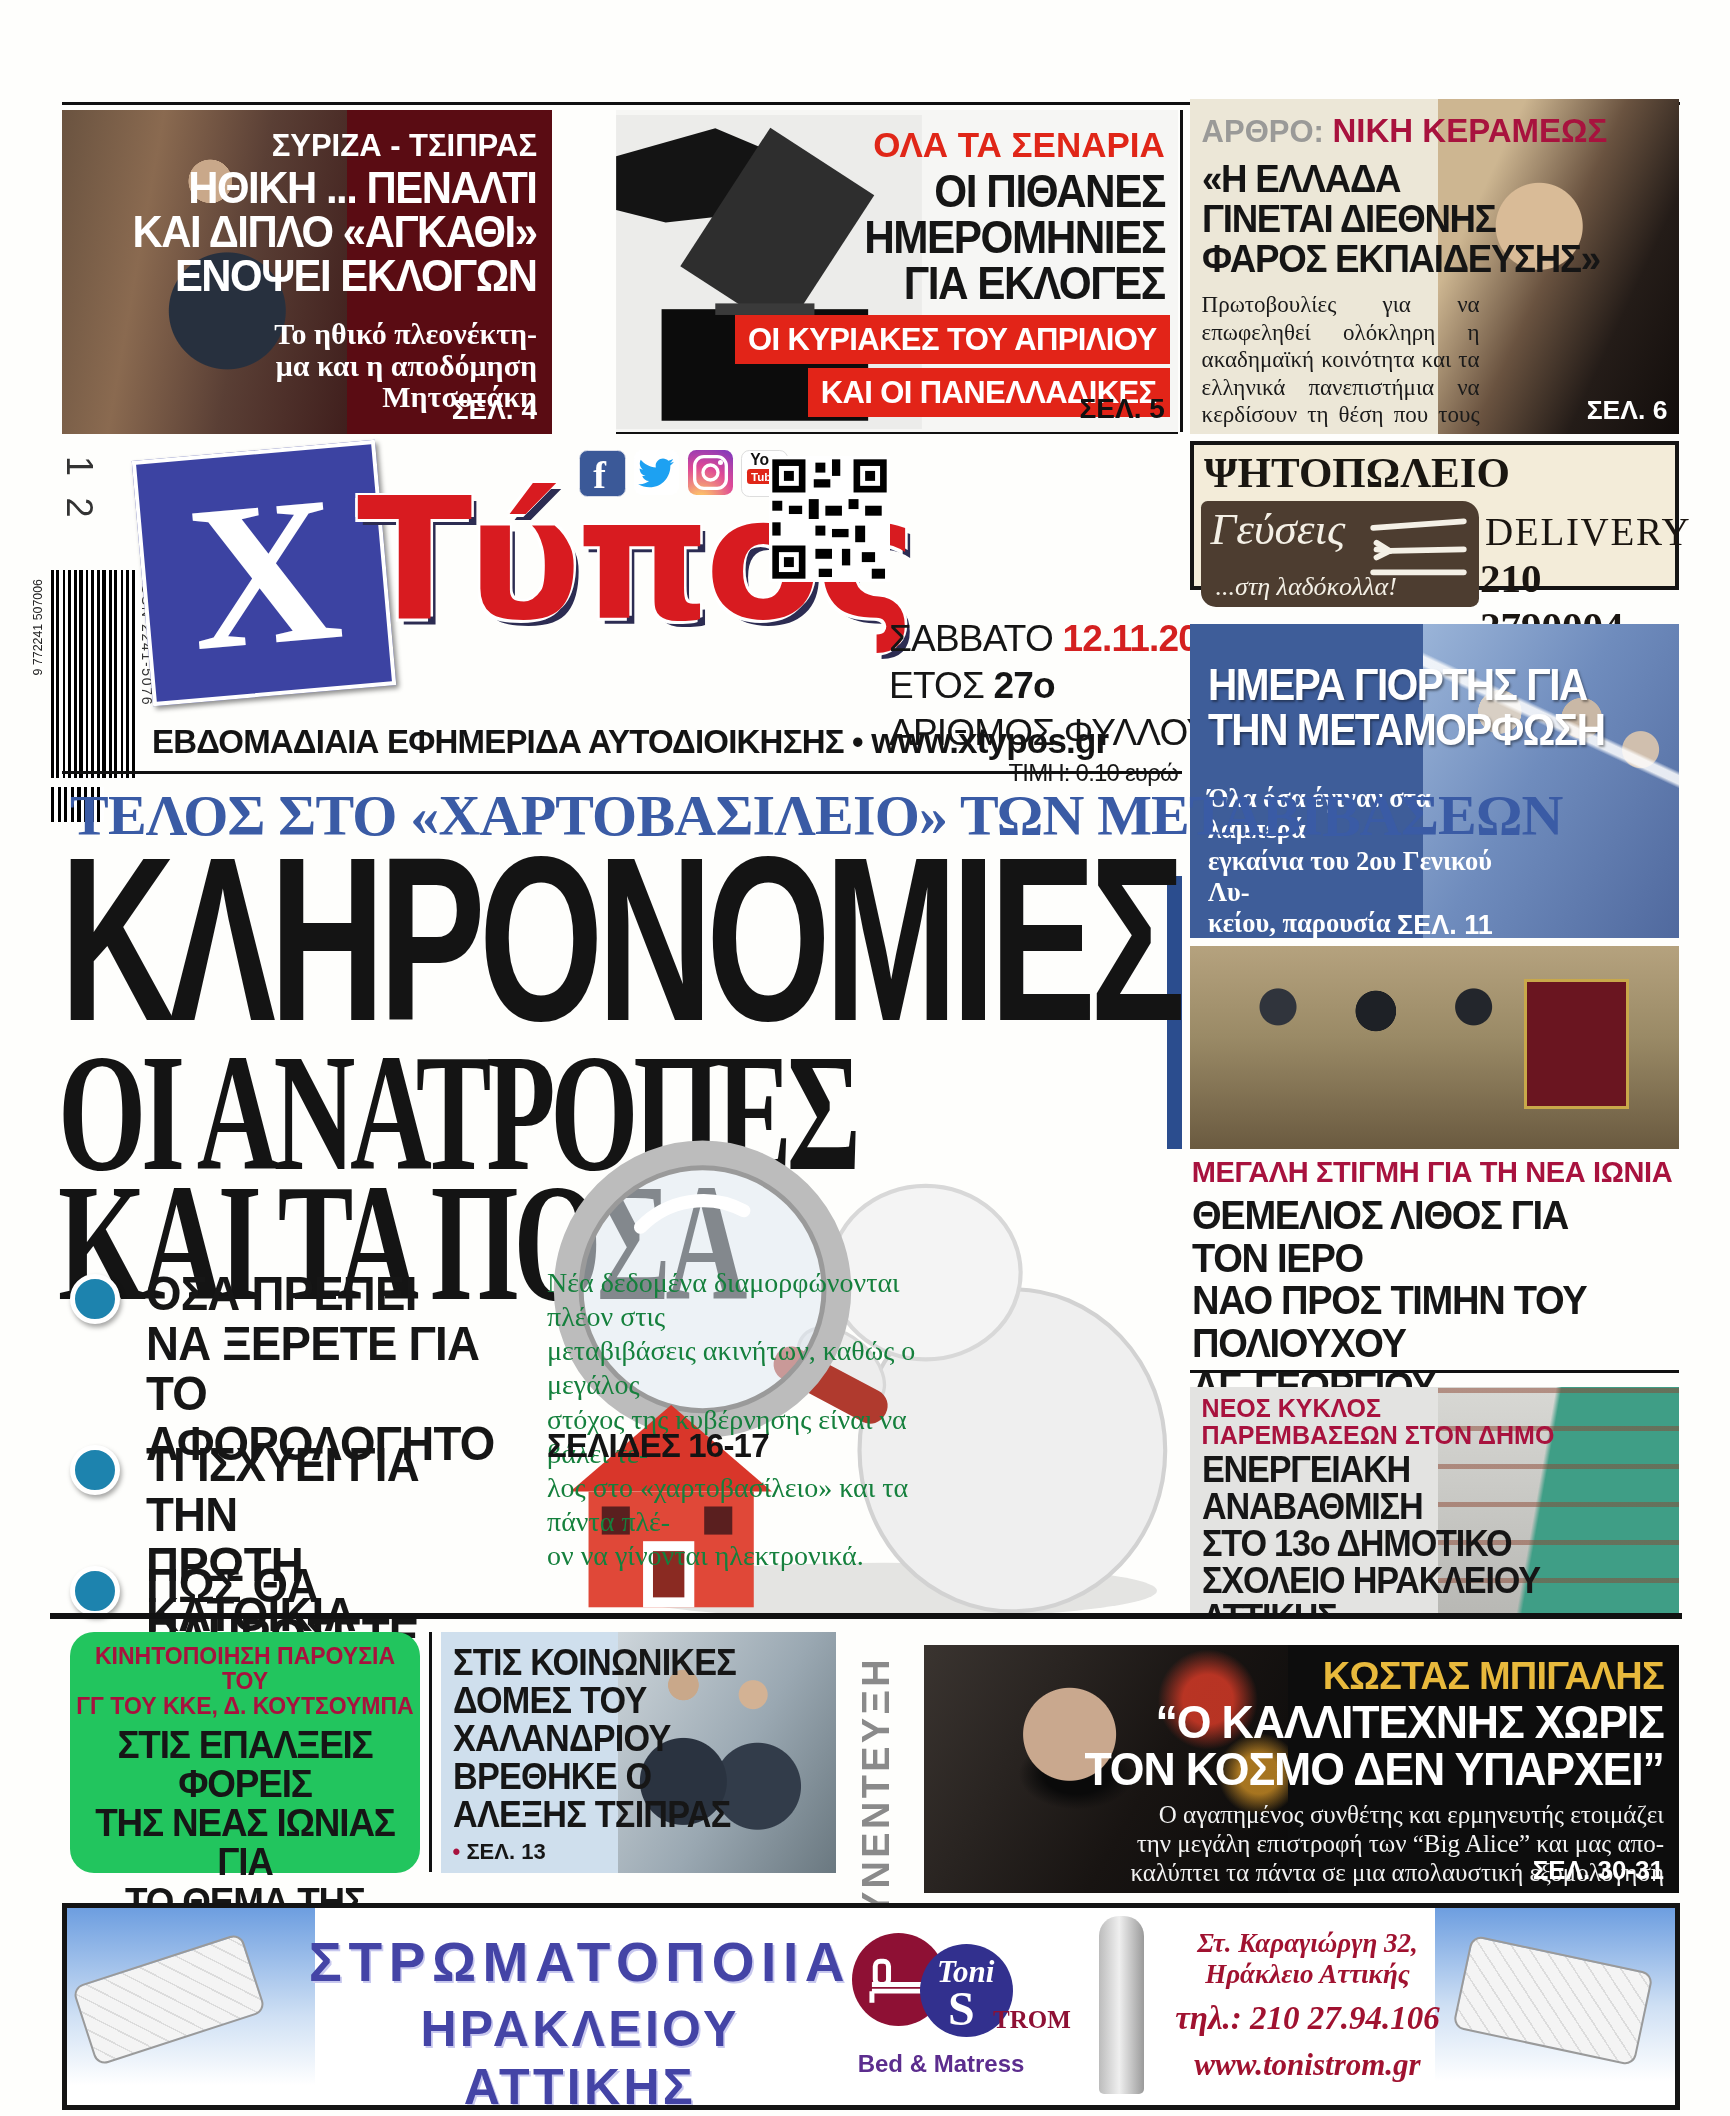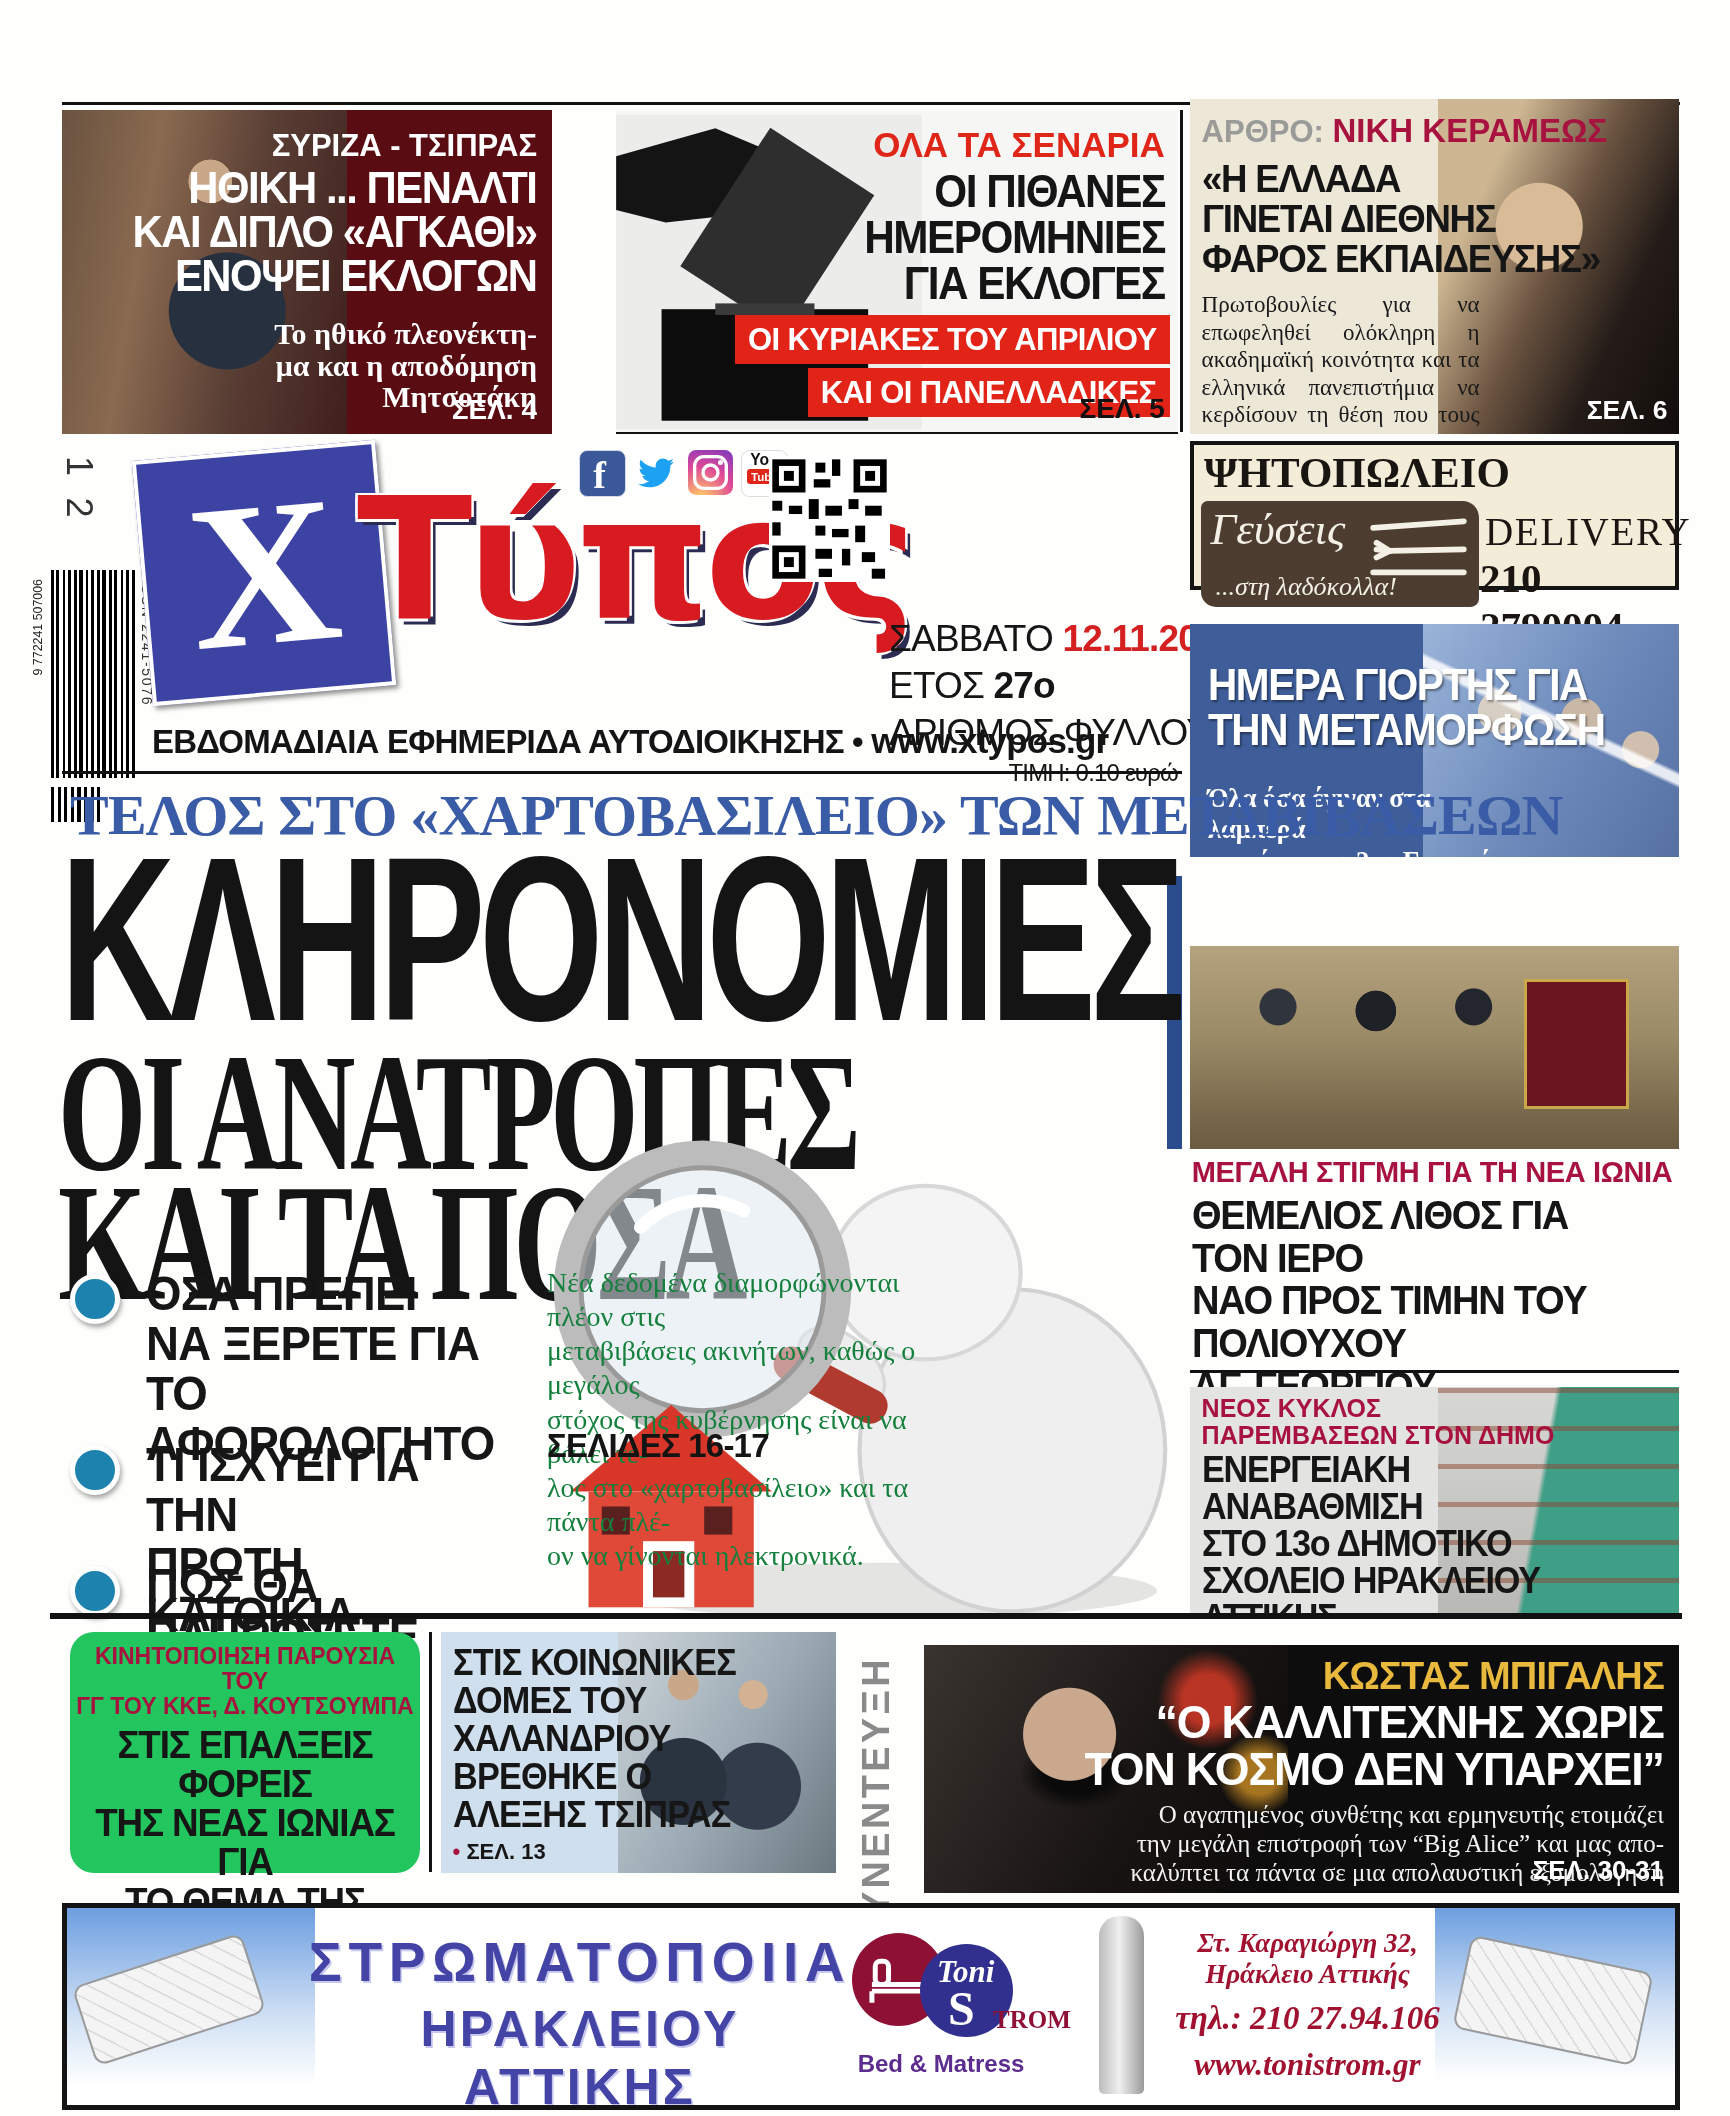--- a/index.html
+++ b/index.html
@@ -80,21 +80,21 @@
   
   .grill{left:1190px;top:441px;width:489px;height:149px;background:#f3ecd9;border:4.1px solid #141414;box-sizing:border-box;}
   .grill-title{left:10px;top:3.3px;font-family:"Liberation Serif",serif;font-weight:700;font-size:43px;color:#191611;}
   .grill-box{left:6.6px;top:56px;width:278px;height:106px;background:#4d3d30;border-radius:6.6px 16.5px 8.3px 15px;}
   .grill-brand{left:10px;top:1.7px;color:#f4f0e6;font-family:"Liberation Serif",serif;font-style:italic;font-size:45px;}
   .grill-slogan{left:15px;bottom:5px;color:#f4f0e6;font-family:"Liberation Serif",serif;font-style:italic;font-size:26px;}
   .grill-del{left:291px;top:64px;font-family:"Liberation Serif",serif;font-size:39px;color:#1a1510;letter-spacing:1.7px;}
   .grill-phone{left:286px;top:109px;font-family:"Liberation Serif",serif;font-weight:700;font-size:41px;color:#1a1510;}
 
   
-  .school{left:1190px;top:624px;width:489px;height:233px;background:#3e5d99;overflow:hidden;}
+  .school{left:1190px;top:624px;width:489px;height:314px;background:#3e5d99;overflow:hidden;}
   .school-photo{left:233px;top:0;width:256px;height:314px;
     background:
       linear-gradient(25deg, rgba(0,0,0,0) 62%, rgba(255,255,255,0.85) 63%, rgba(255,255,255,0.85) 65%, rgba(0,0,0,0) 66%),
       radial-gradient(circle at 30% 28%, #d8cfc4 0 21.5px, rgba(0,0,0,0) 22px),
       radial-gradient(circle at 62% 30%, #c9b8a6 0 20px, rgba(0,0,0,0) 20.7px),
       radial-gradient(circle at 85% 40%, #d0bfae 0 18px, rgba(0,0,0,0) 19px),
       linear-gradient(120deg,#9ab4d8,#6f8cbd 45%,#50699e);}
   .school-head{left:18px;top:38px;color:#fff;font-size:45px;line-height:1.0;
     transform:scaleX(0.9);transform-origin:left top;text-shadow:1.7px 1.7px 2.5px rgba(0,0,0,0.4);}
   .school-body{left:18px;top:159px;width:298px;color:#fff;font-family:"Liberation Serif",serif;font-weight:700;

